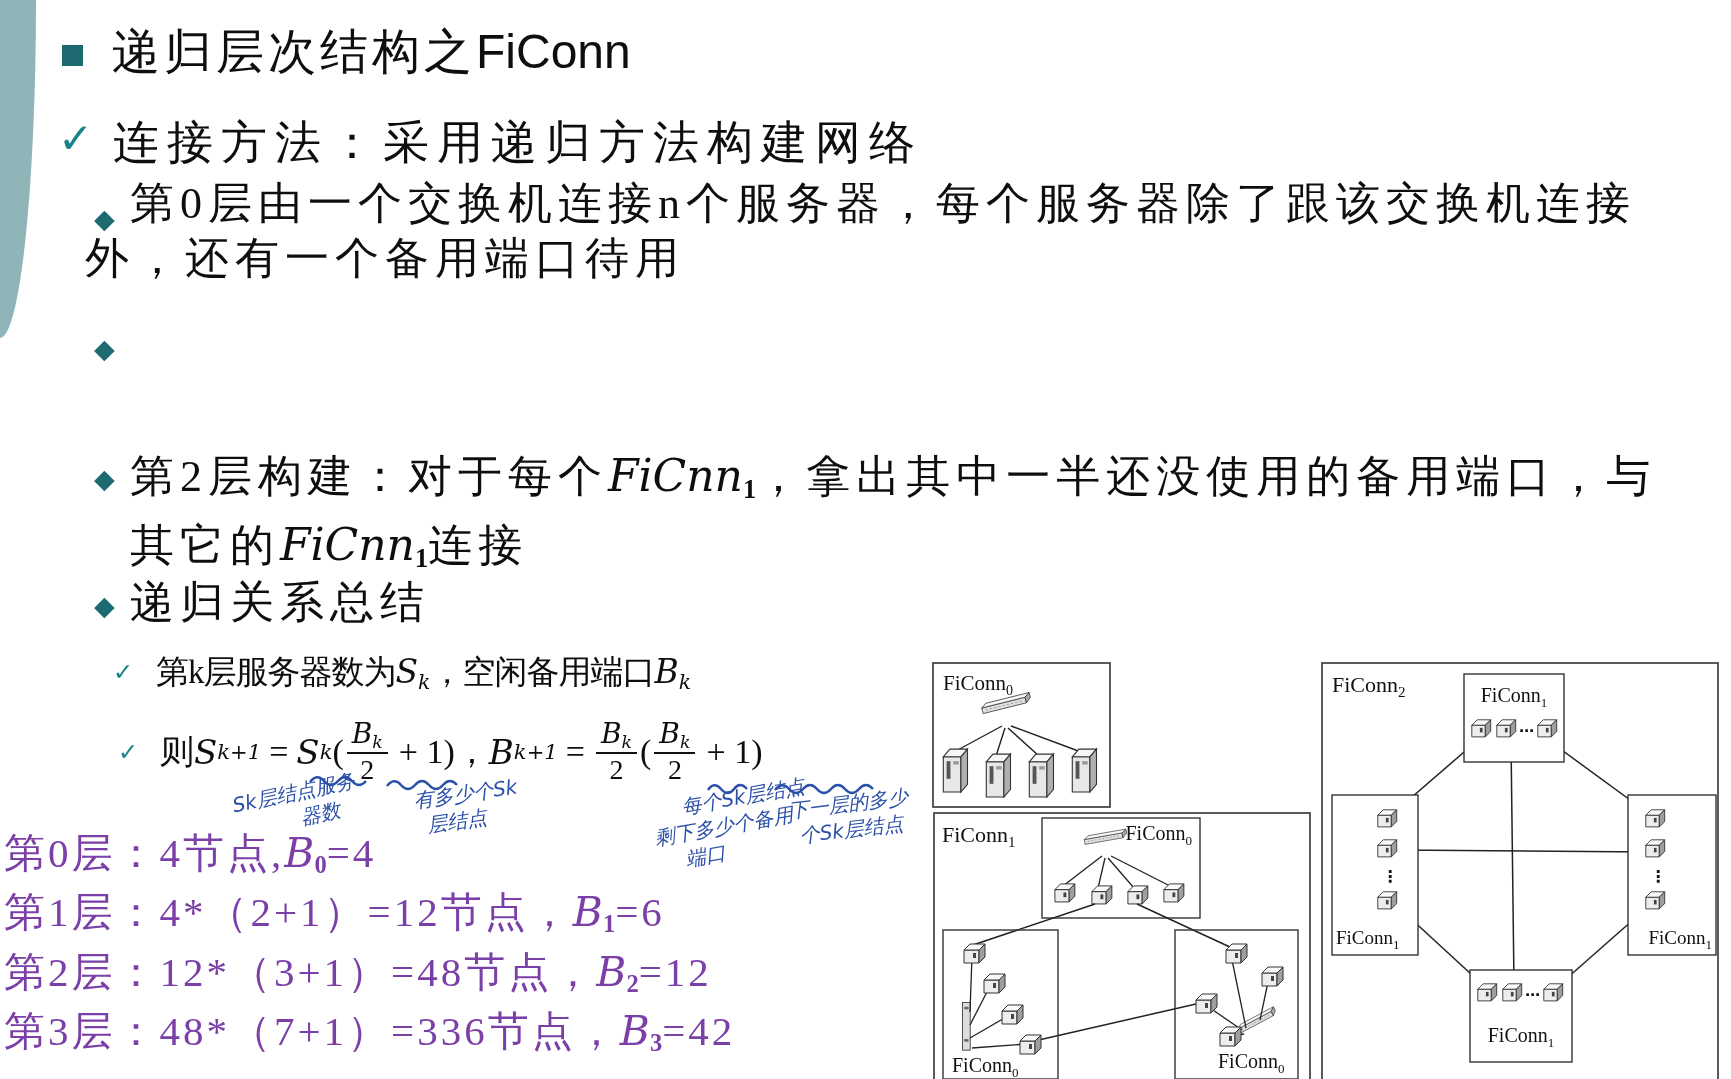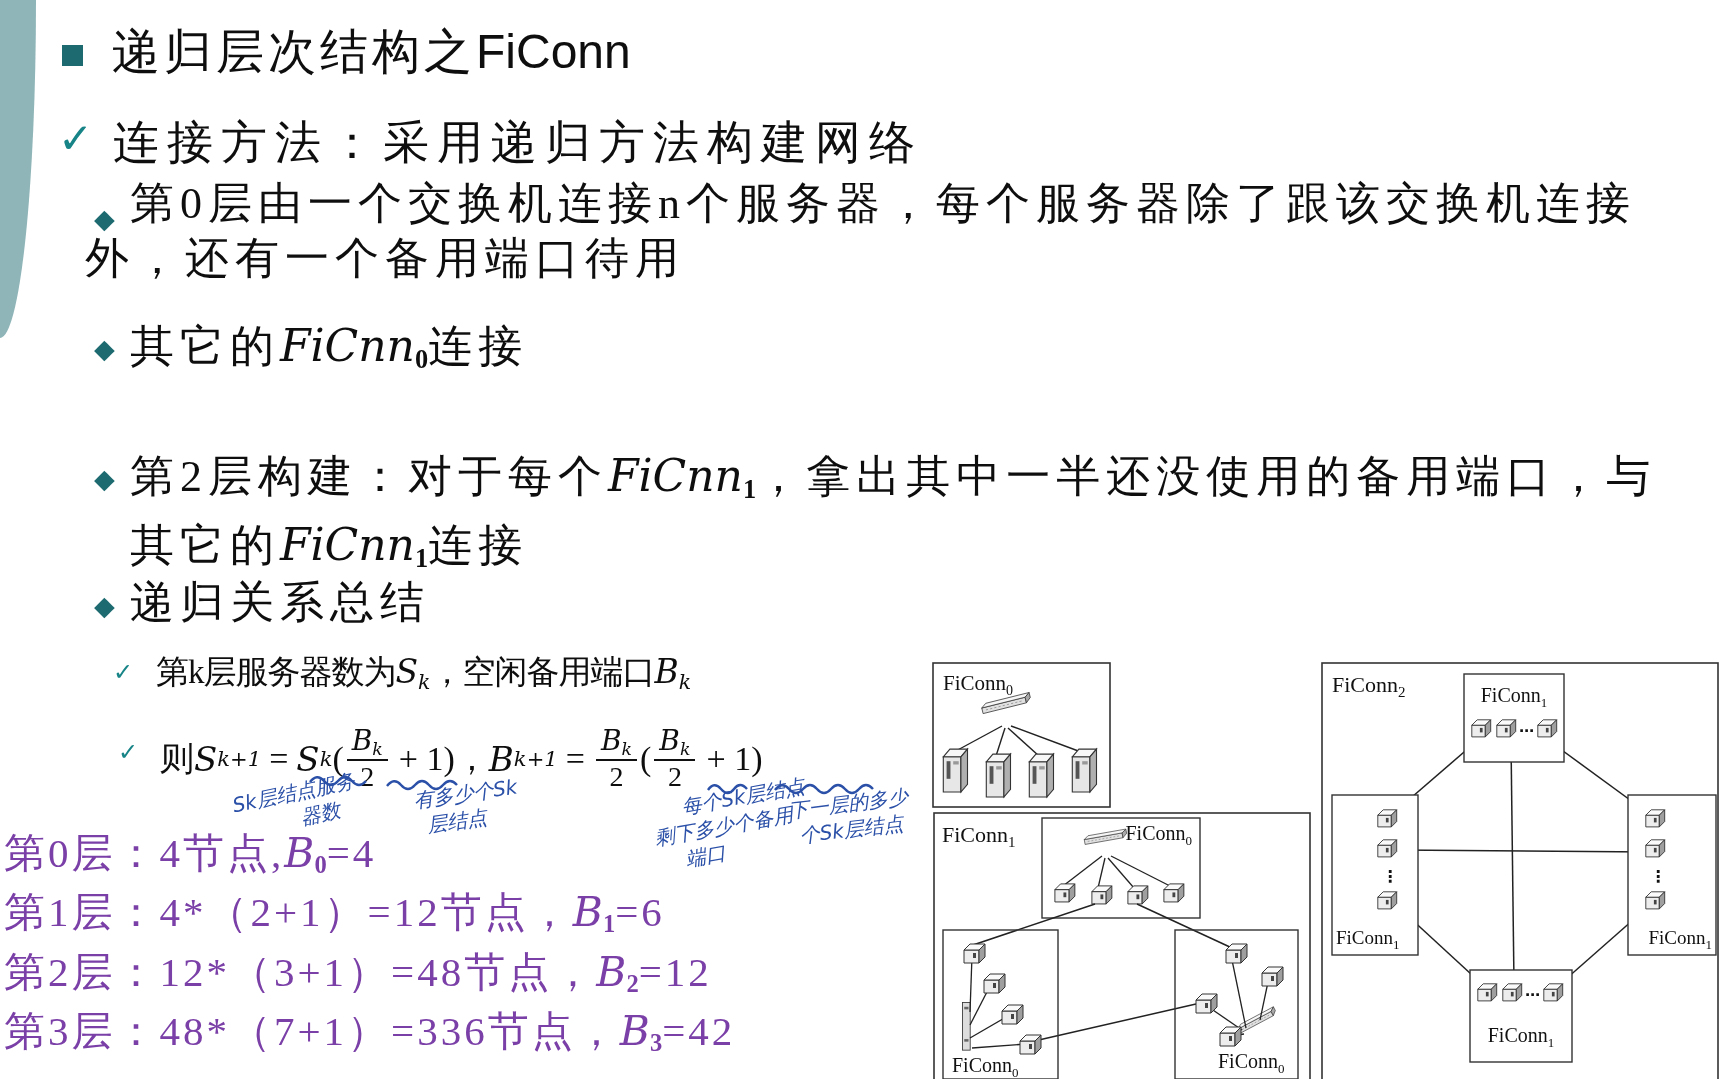--- a/index.html
+++ b/index.html
@@ -22,21 +22,21 @@
   .diamond{position:absolute;left:94px;color:#1d6a70;font-family:"DejaVu Sans",sans-serif;font-size:27px;}
   .ditem{position:absolute;left:130px;font-size:44px;letter-spacing:6px;line-height:55px;white-space:nowrap;}
   .outdent{margin-left:-45px;}
   .mv{font-style:italic;font-family:"DejaVu Serif",serif;letter-spacing:0;}
   .vsub{font-size:0.60em;font-weight:bold;vertical-align:-0.25em;letter-spacing:0;}
   
   .subcheck{font-size:24px;}
   .subrow{position:absolute;font-size:33px;letter-spacing:-1px;white-space:nowrap;text-align:center;}
   .formula-row{position:absolute;left:160px;top:714px;display:flex;align-items:center;font-size:34px;white-space:nowrap;}
   .formula-row .gap{width:8px;}
-  .frac{display:inline-flex;flex-direction:column;align-items:center;line-height:1.05;margin:12px 3px;}
+  .frac{display:inline-flex;flex-direction:column;align-items:center;line-height:1.05;margin:5px 3px;}
   .frac .num{padding:0 5px 1px;border-bottom:2.5px solid #111;font-size:28px;}
   .frac .den{padding-top:1px;font-size:28px;}
   .msub{font-size:0.62em;vertical-align:-0.3em;}
   
   .hw{position:absolute;color:#2b50a8;font-family:"DejaVu Sans",sans-serif;font-style:italic;
       font-size:20px;line-height:26px;white-space:nowrap;transform-origin:left top;}
   
   .plevel{position:absolute;left:4px;color:#7b3fa8;font-size:41px;letter-spacing:3px;white-space:nowrap;}
   .plevel .mv{letter-spacing:0;}
   
@@ -58,21 +58,20 @@
 <div class="method-text">连接方法：采用递归方法构建网络</div>
 
 <span class="diamond" style="top:203px;">◆</span>
 <div class="ditem" style="top:176px;">
   <div>第0层由一个交换机连接n个服务器，每个服务器除了跟该交换机连接</div>
   <div class="outdent">外，还有一个备用端口待用</div>
 </div>
 
 <span class="diamond" style="top:333px;">◆</span>
 <div class="ditem" style="top:318px;">
-  <div><span>其它的</span><span class="mv">FiCnn</span><sub class="vsub">0</sub><span>连接</span></div>
 </div>
 
 <span class="diamond" style="top:463px;">◆</span>
 <div class="ditem" style="top:448px;">
   <div><span>第2层构建：对于每个</span><span class="mv">FiCnn</span><sub class="vsub">1</sub><span>，拿出其中一半还没使用的备用端口，与</span></div>
   <div><span>其它的</span><span class="mv">FiCnn</span><sub class="vsub">1</sub><span>连接</span></div>
 </div>
 
 <span class="diamond" style="top:590px;">◆</span>
 <div class="ditem" style="top:575px;">递归关系总结</div>

